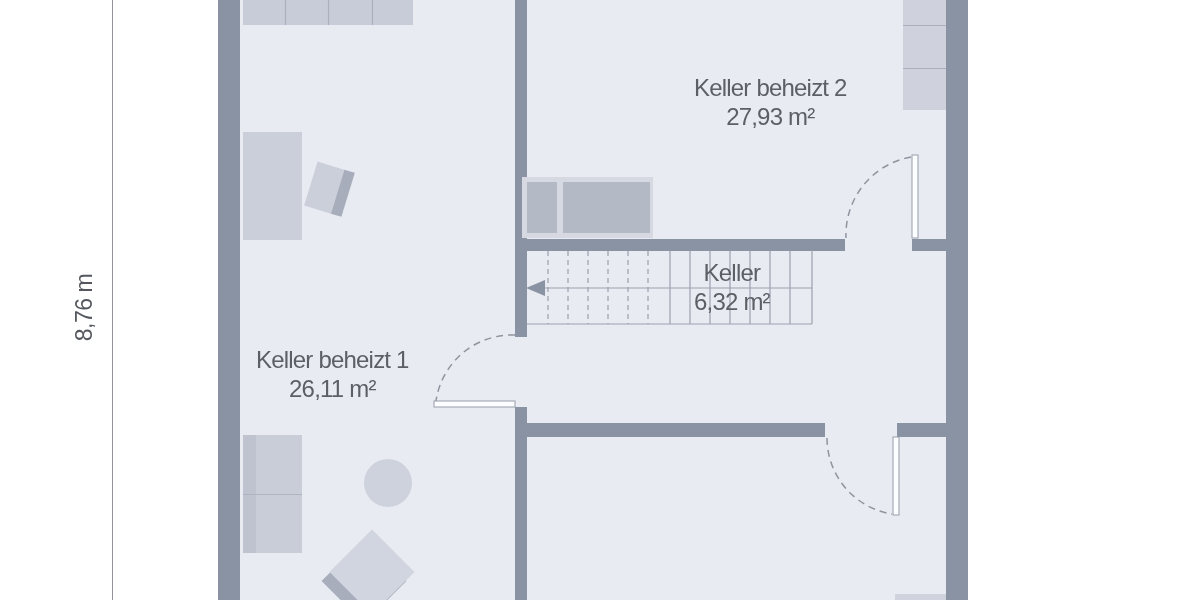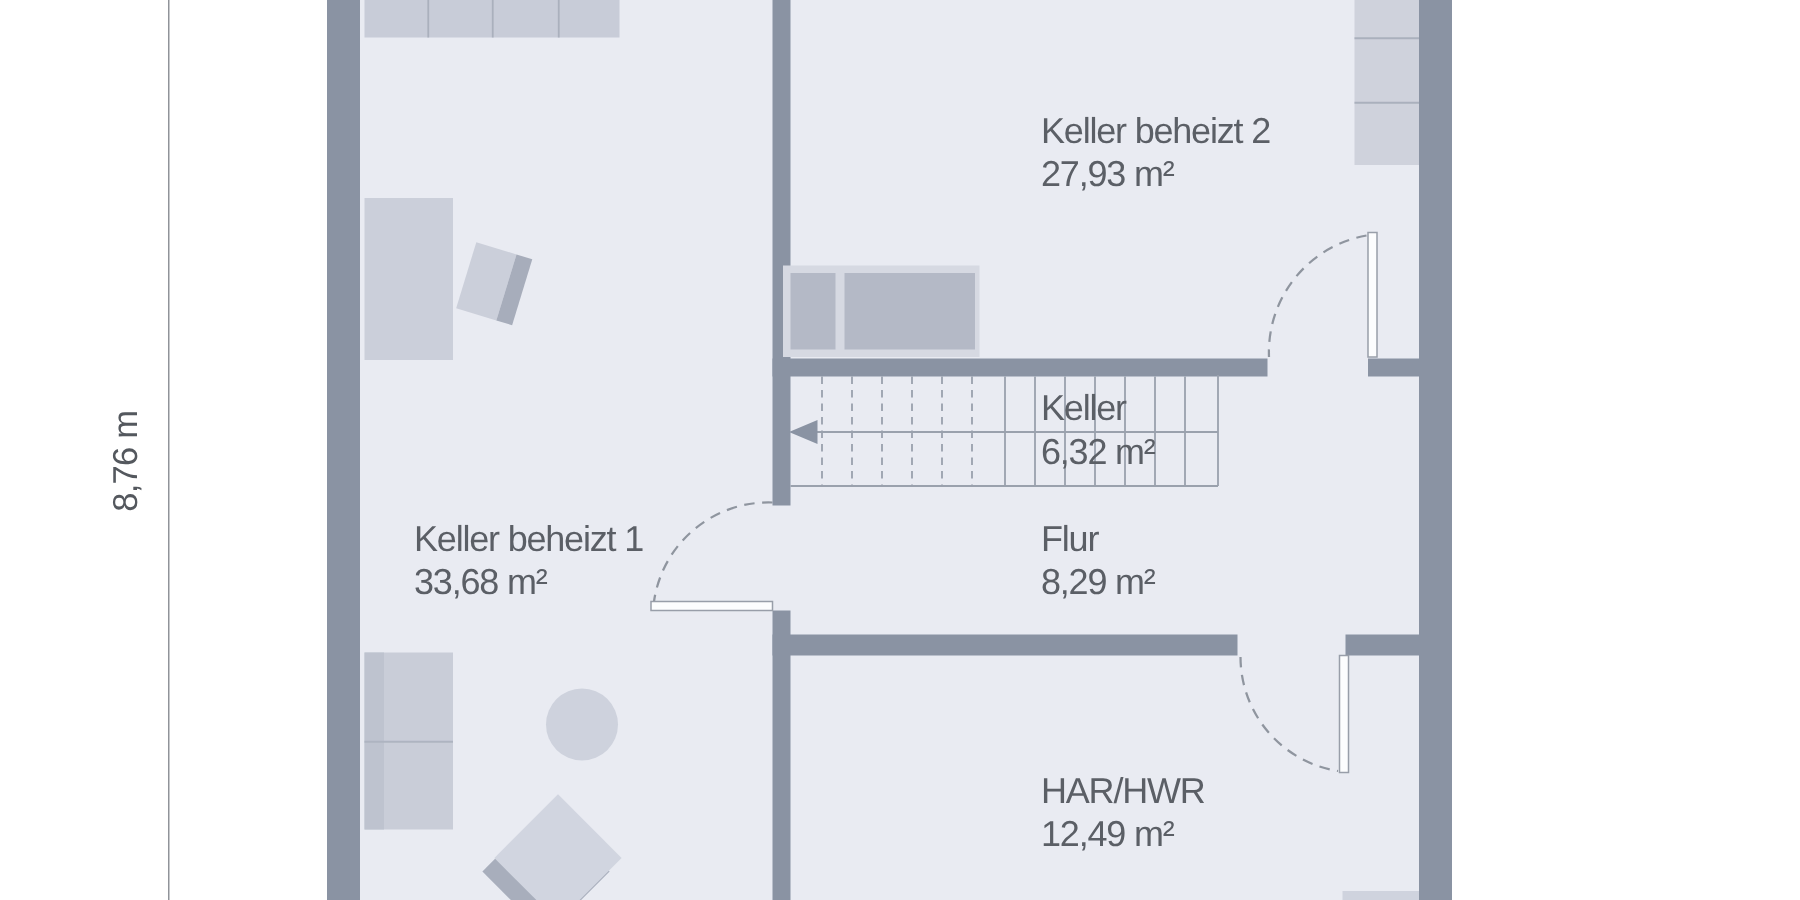--- a/index.html
+++ b/index.html
@@ -11,20 +11,21 @@
     font-family:"Liberation Sans", sans-serif;
   }
   #plan-svg{position:absolute;left:0;top:0;}
   .room-label{
     position:absolute;
     color:#5b5f66;
     font-size:24px;
     line-height:29px;
     letter-spacing:-0.8px;
     white-space:nowrap;
+    text-align:center;
   }
   .dim-label{
     position:absolute;
     left:24px;top:294px;
     width:120px;
     text-align:center;
     transform:rotate(-90deg);
     transform-origin:center center;
     color:#54585e;
     font-size:23px;
@@ -144,30 +145,22 @@
   <div class="room-label" style="left:694px;top:73px;">
     <div>Keller beheizt 2</div>
     <div>27,93 m²</div>
   </div>
 
   <div class="room-label" style="left:694px;top:258px;">
     <div>Keller</div>
     <div>6,32 m²</div>
   </div>
 
-  <div class="room-label" style="left:694px;top:345px;">
-    <div>Flur</div>
-    <div>8,29 m²</div>
+
+  <div class="room-label" style="left:256px;top:345px;">
+    <div>Keller beheizt 1</div>
+    <div>26,11 m²</div>
   </div>
 
-  <div class="room-label" style="left:256px;top:345px;margin-left:20px;">
-    <div>Keller beheizt 1</div>
-    <div>33,68 m²</div>
-  </div>
-
-  <div class="room-label" style="left:694px;top:513px;">
-    <div>HAR/HWR</div>
-    <div>12,49 m²</div>
-  </div>
 
   <div class="dim-label">8,76 m</div>
 
 </div>
 
 </body></html>

